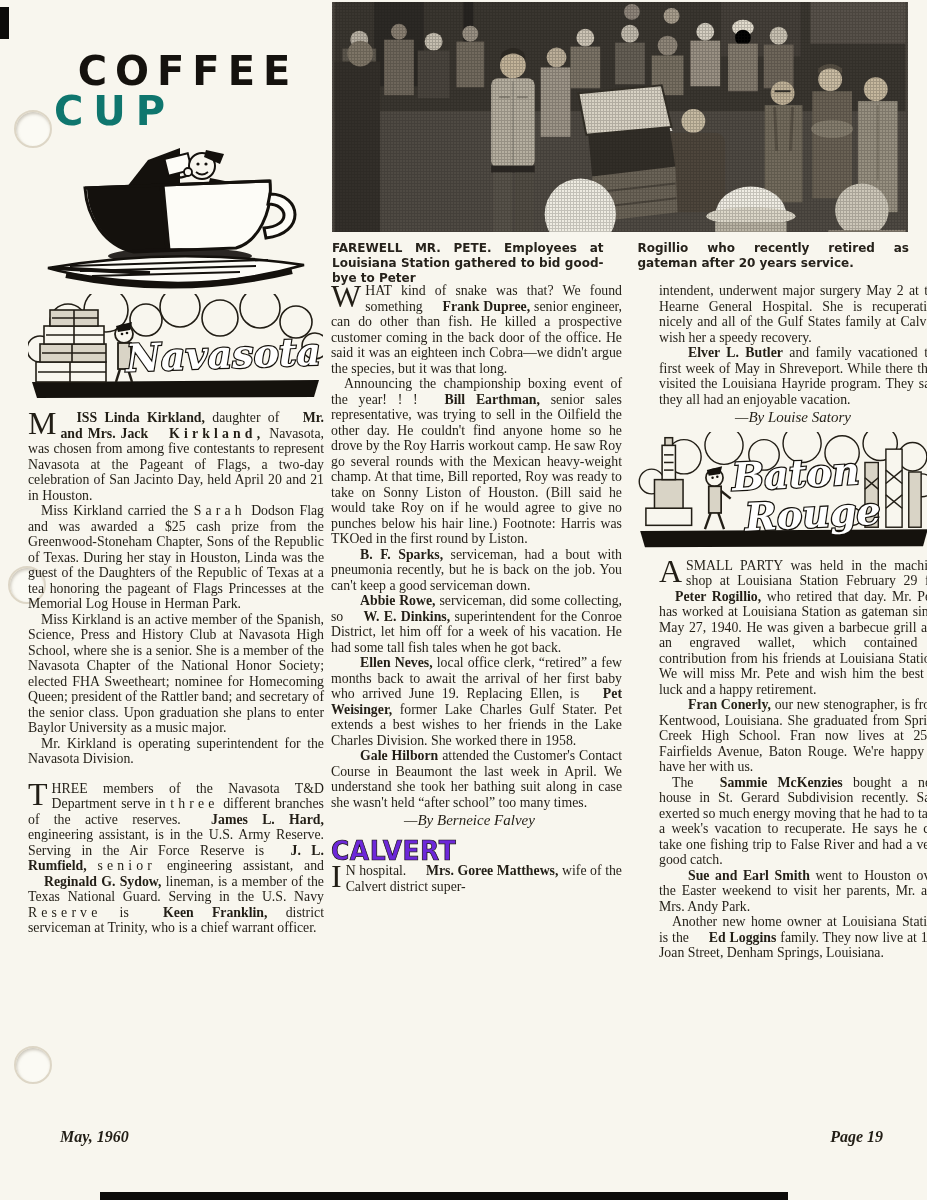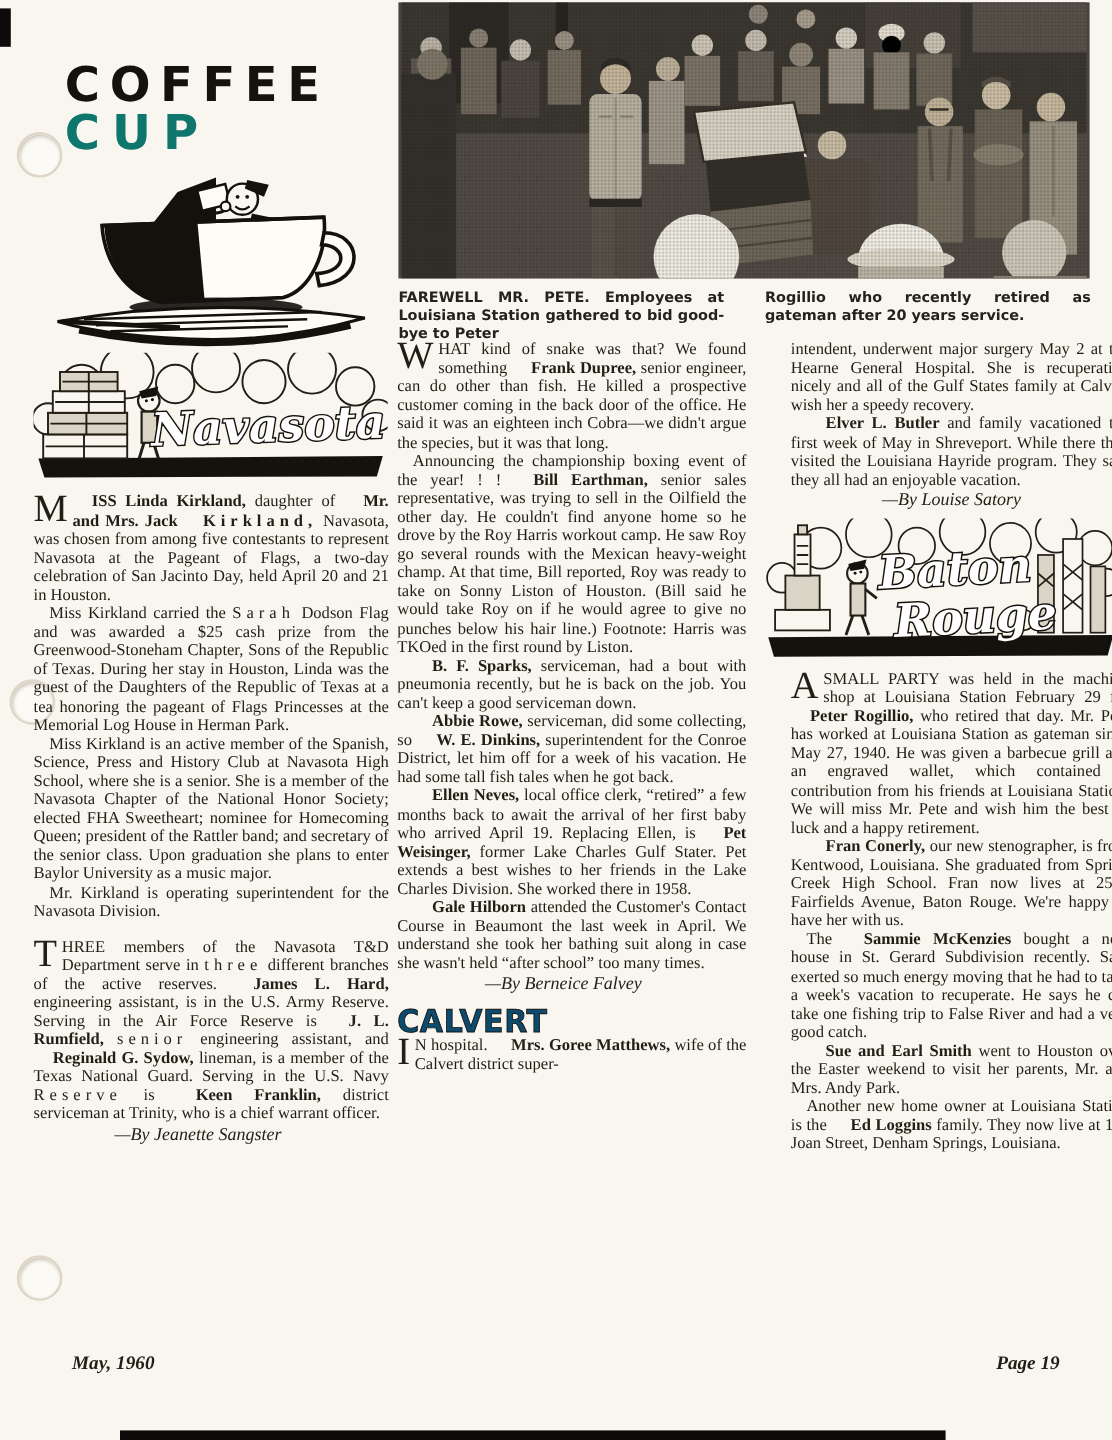--- a/index.html
+++ b/index.html
@@ -11,36 +11,36 @@
   .article p.has-drop,.article p.no-indent{text-indent:0;}
   .article p.gap{margin-top:14px;}
   .b{font-weight:bold;margin-left:16px;}
   .sp{letter-spacing:.3em;}
   .dropcap{float:left;font-size:32px;line-height:25px;padding:1px 4px 0 0;font-family:"Liberation Serif",serif;}
   .byline{font-style:italic;font-size:15px;text-align:center;padding-right:14px;margin-top:3px;}
   
   .abs{position:absolute;}
   #logo{left:30px;top:50px;width:292px;height:240px;}
   #logo .l1{font-family:"DejaVu Sans",sans-serif;font-weight:bold;font-size:26px;letter-spacing:2px;margin-left:66px;}
-  #logo .l2{font-family:"DejaVu Sans",sans-serif;font-weight:bold;font-size:40px;letter-spacing:8px;margin-left:24px;margin-top:-2px;color:#15120e;}
+  #logo .l2{font-family:"DejaVu Sans",sans-serif;font-weight:bold;font-size:40px;letter-spacing:8px;margin-left:24px;margin-top:-2px;color:#15120e;text-align:center;}
   #logo .l3{font-family:"DejaVu Sans",sans-serif;font-weight:bold;font-size:40px;letter-spacing:10px;margin-left:24px;margin-top:-6px;color:#0f766e;position:relative;z-index:2;}
   #cupsvg{position:absolute;left:0;top:92px;width:292px;height:150px;}
   #navheader{left:28px;top:294px;width:295px;height:108px;}
   #navarticle{left:28px;top:410px;width:296px;}
   #photo{left:332px;top:2px;width:576px;height:230px;background:#4f4a43;}
   #photo::after{content:"";position:absolute;inset:0;
      background-image:radial-gradient(rgba(25,22,18,.20) 1px,transparent 1.25px);
      background-size:3px 3px;pointer-events:none;}
   #caption{left:332px;top:241px;width:577px;display:flex;gap:34px;
      font-family:"DejaVu Sans",sans-serif;font-weight:bold;font-size:12px;line-height:15px;color:#26221b;}
   #caption .cap{flex:1;text-align:justify;}
   #midcol{left:331px;top:283px;width:291px;}
   #rightcol{left:659px;top:283px;width:282px;}
   .section-heading{font-family:"DejaVu Sans",sans-serif;font-weight:bold;font-size:25px;
-     letter-spacing:.5px;margin:15px 0 4px;color:#0c4a6e;-webkit-text-stroke:.7px #14110c;transform:scaleY(1.04);transform-origin:left;}
+     letter-spacing:.5px;margin:15px 0 4px;color:#6d28d9;-webkit-text-stroke:.7px #14110c;transform:scaleY(1.04);transform-origin:left;}
   #brsvg{display:block;margin:6px 0 6px -28px;width:306px;height:120px;}
   .footer{font-style:italic;font-weight:bold;font-size:16px;text-align:right;}
   #footer-left{left:60px;top:1128px;}
   #footer-right{right:44px;top:1128px;}
   
   .punch{position:absolute;width:34px;height:34px;border-radius:50%;
      background:#fbfaf4;border:2px solid #ddd6c6;box-shadow:inset 1px 2px 3px rgba(120,110,90,.35);}
   #mark-topleft{left:0;top:7px;width:9px;height:32px;background:#0c0b09;}
   #bar-bottom{left:100px;bottom:0;width:688px;height:8px;background:#0c0b09;}
 </style>
@@ -226,30 +226,29 @@
   </svg>
 
   <div id="navarticle" class="abs article">
     <div>
         <p class="has-drop "><span class="dropcap">M</span><span class="b">ISS Linda Kirkland,</span><span> daughter of </span><span class="b">Mr. and Mrs. Jack </span><span class="b sp">Kirkland,</span><span> Navasota, was chosen from among five contestants to represent Navasota at the Pageant of Flags, a two-day celebration of San Jacinto Day, held April 20 and 21 in Houston.</span></p>
         <p class=""><span>Miss Kirkland carried the </span><span class="sp">Sarah</span><span> Dodson Flag and was awarded a $25 cash prize from the Greenwood-Stoneham Chapter, Sons of the Republic of Texas. During her stay in Houston, Linda was the guest of the Daughters of the Republic of Texas at a tea honoring the pageant of Flags Princesses at the Memorial Log House in Herman Park.</span></p>
         <p class=""><span>Miss Kirkland is an active member of the Spanish, Science, Press and History Club at Navasota High School, where she is a senior. She is a member of the Navasota Chapter of the National Honor Society; elected FHA Sweetheart; nominee for Homecoming Queen; president of the Rattler band; and secretary of the senior class. Upon graduation she plans to enter Baylor University as a music major.</span></p>
         <p class=""><span>Mr. Kirkland is operating superintendent for the Navasota Division.</span></p>
         <p class="has-drop gap"><span class="dropcap">T</span><span>HREE members of the Navasota T&amp;D Department serve in </span><span class="sp">three</span><span> different branches of the active reserves. </span><span class="b">James L. Hard,</span><span> engineering assistant, is in the U.S. Army Reserve. Serving in the Air Force Reserve is </span><span class="b">J. L. Rumfield,</span><span> </span><span class="sp">senior</span><span> engineering assistant, and </span><span class="b">Reginald G. Sydow,</span><span> lineman, is a member of the Texas National Guard. Serving in the U.S. Navy </span><span class="sp">Reserve</span><span> is </span><span class="b">Keen Franklin,</span><span> district serviceman at Trinity, who is a chief warrant officer.</span></p>
       </div>
-    <div class="byline" style="padding-right:22px">—By Jeanette Sangster</div>
   </div>
 
   <div id="midcol" class="abs article">
     <div>
         <p class="has-drop "><span class="dropcap">W</span><span>HAT kind of snake was that? We found something </span><span class="b">Frank Dupree,</span><span> senior engineer, can do other than fish. He killed a prospective customer coming in the back door of the office. He said it was an eighteen inch Cobra—we didn't argue the species, but it was that long.</span></p>
         <p class=""><span>Announcing the championship boxing event of the year! ! ! </span><span class="b">Bill Earthman,</span><span> senior sales representative, was trying to sell in the Oilfield the other day. He couldn't find anyone home so he drove by the Roy Harris workout camp. He saw Roy go several rounds with the Mexican heavy-weight champ. At that time, Bill reported, Roy was ready to take on Sonny Liston of Houston. (Bill said he would take Roy on if he would agree to give no punches below his hair line.) Footnote: Harris was TKOed in the first round by Liston.</span></p>
         <p class=""><span class="b">B. F. Sparks,</span><span> serviceman, had a bout with pneumonia recently, but he is back on the job. You can't keep a good serviceman down.</span></p>
         <p class=""><span class="b">Abbie Rowe,</span><span> serviceman, did some collecting, so </span><span class="b">W. E. Dinkins,</span><span> superintendent for the Conroe District, let him off for a week of his vacation. He had some tall fish tales when he got back.</span></p>
-        <p class=""><span class="b">Ellen Neves,</span><span> local office clerk, “retired” a few months back to await the arrival of her first baby who arrived April 19. Replacing Ellen, is </span><span class="b">Pet Weisinger,</span><span> former Lake Charles Gulf Stater. Pet extends a best wishes to her friends in the Lake Charles Division. She worked there in 1958.</span></p>
+        <p class=""><span class="b">Ellen Neves,</span><span> local office clerk, “retired” a few months back to await the arrival of her first baby who arrived June 19. Replacing Ellen, is </span><span class="b">Pet Weisinger,</span><span> former Lake Charles Gulf Stater. Pet extends a best wishes to her friends in the Lake Charles Division. She worked there in 1958.</span></p>
         <p class=""><span class="b">Gale Hilborn</span><span> attended the Customer's Contact Course in Beaumont the last week in April. We understand she took her bathing suit along in case she wasn't held “after school” too many times.</span></p>
       </div>
     <div class="byline">—By Berneice Falvey</div>
     <div class="section-heading">CALVERT</div>
     <div>
         <p class="has-drop "><span class="dropcap">I</span><span>N hospital. </span><span class="b">Mrs. Goree Matthews,</span><span> wife of the Calvert district super-</span></p>
       </div>
   </div>
 
   <div id="rightcol" class="abs article">

